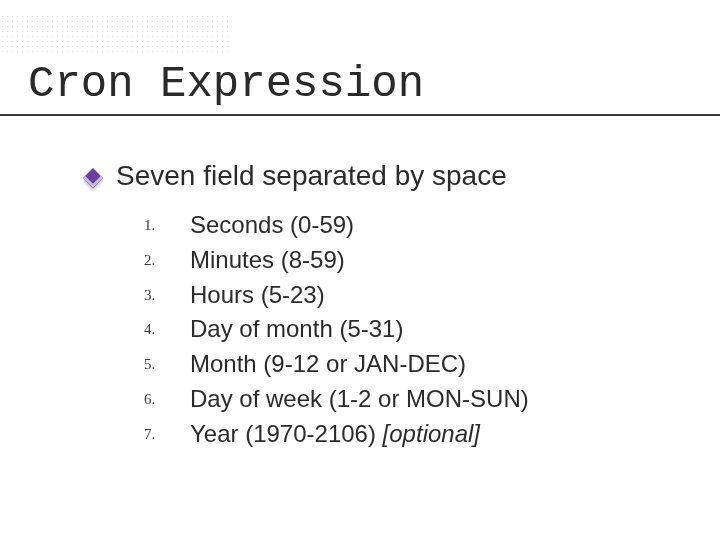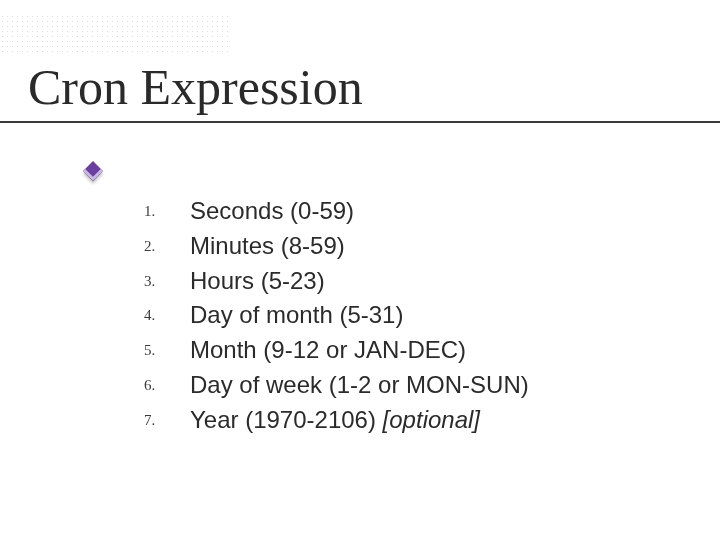--- a/index.html
+++ b/index.html
@@ -28,22 +28,22 @@
     background-size: 5px 5px;
     background-position: 0 0;
   }
   .title-wrap {
     position: absolute;
     top: 60px;
     left: 0;
     right: 0;
   }
   .title {
-    font-family: Liberation Serif, serif;
-    font-size: 50px;
+    font-family: Liberation Mono, monospace;
+    font-size: 44px;
     line-height: 1.1;
     margin: 0 0 6px 28px;
     font-weight: 400;
     color: #2a2a2a;
   }
   .rule {
     height: 2px;
     background: #3a3a3a;
     margin: 0;
     width: 100%;
@@ -109,20 +109,21 @@
   <div class="dots"></div>
 
   <div class="title-wrap">
     <h1 class="title">Cron Expression</h1>
     <div class="rule"></div>
   </div>
 
   <div class="body">
     <div class="lead-row">
       <span class="diamond"></span>
+      <span class="lead">Seven field separated by space</span>
     </div>
 
     <ol class="fields">
       <li><span>Seconds (0-59)</span></li>
       <li><span>Minutes (8-59)</span></li>
       <li><span>Hours (5-23)</span></li>
       <li><span>Day of month (5-31)</span></li>
       <li><span>Month (9-12 or JAN-DEC)</span></li>
       <li><span>Day of week (1-2 or MON-SUN)</span></li>
       <li><span>Year (1970-2106) </span><span class="opt">[optional]</span></li>

